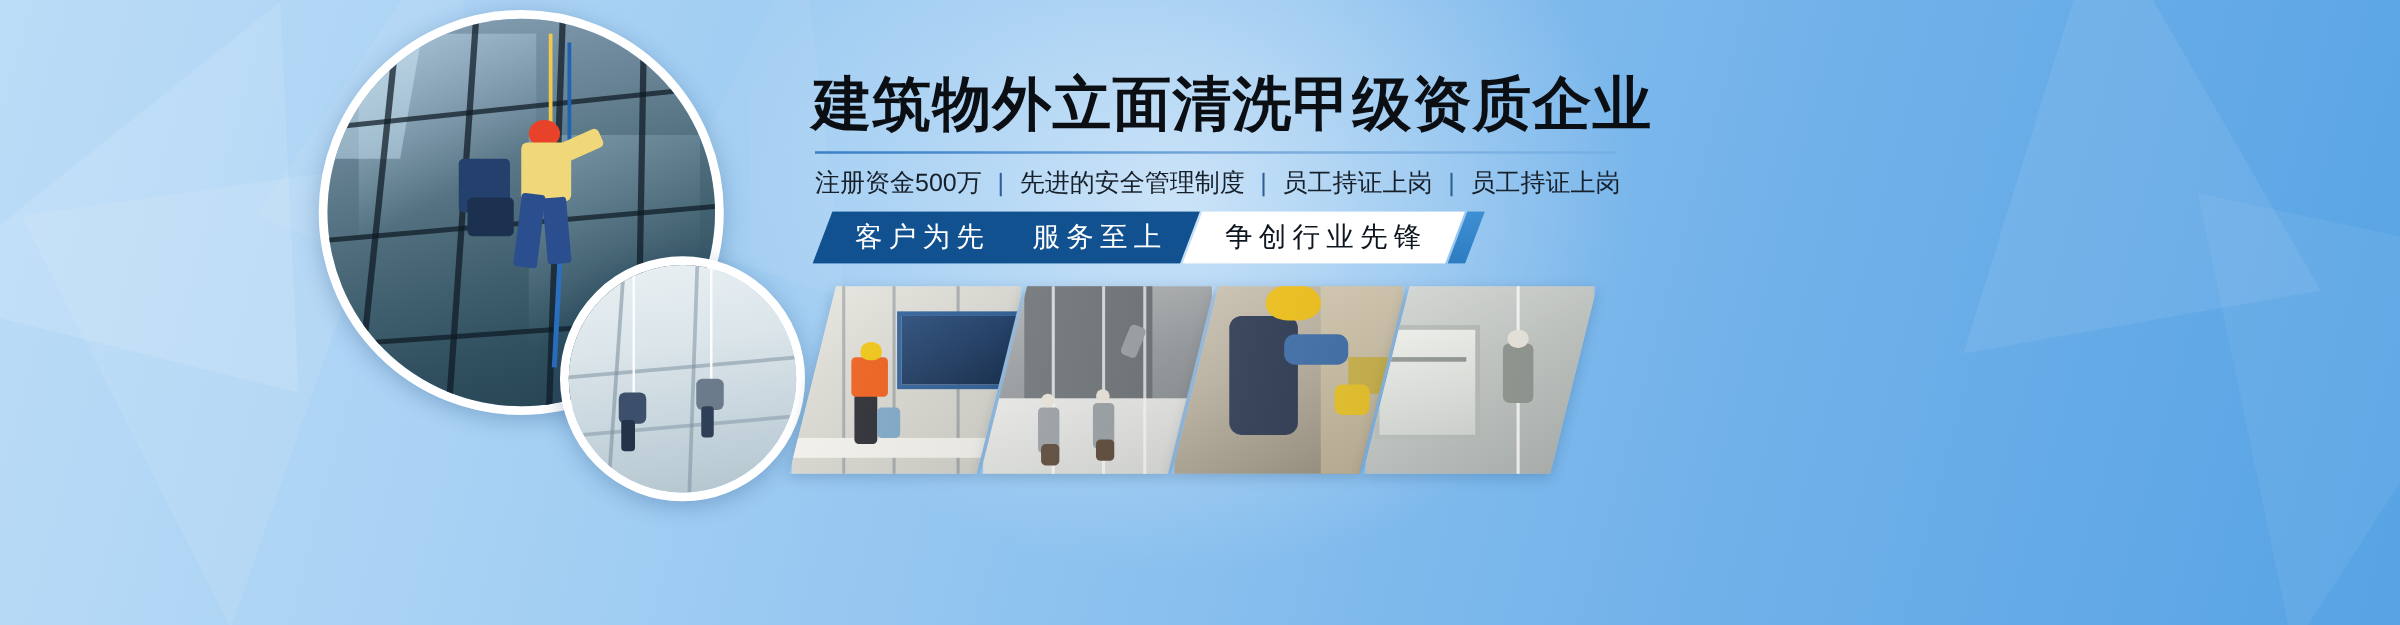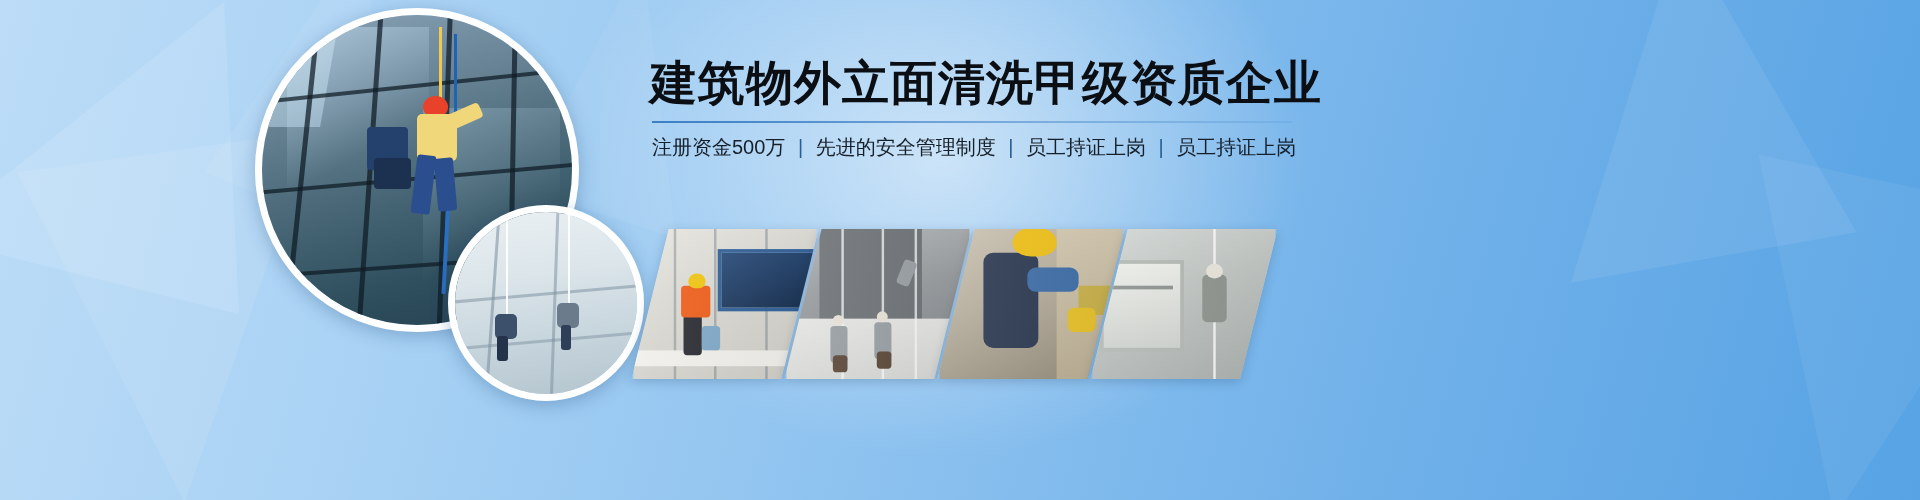--- a/index.html
+++ b/index.html
@@ -220,20 +220,31 @@
     <div class="subtitle">
       <span>注册资金500万</span>
       <span class="sep">|</span>
       <span>先进的安全管理制度</span>
       <span class="sep">|</span>
       <span>员工持证上岗</span>
       <span class="sep">|</span>
       <span>员工持证上岗</span>
     </div>
 
+    <div class="ribbon">
+      <div class="rb-blue">
+        <span>客户为先</span>
+        <span class="gap"></span>
+        <span>服务至上</span>
+      </div>
+      <div class="rb-white">
+        <span>争创行业先锋</span>
+      </div>
+      <div class="rb-tail"></div>
+    </div>
 
     <div class="strip">
 
       <div class="tile t1">
         <div class="inner">
           <div class="scene s1">
             <div class="ln" style="left:22%;"></div>
             <div class="ln" style="left:44%;"></div>
             <div class="ln" style="left:72%;"></div>
             <div class="win"></div>

